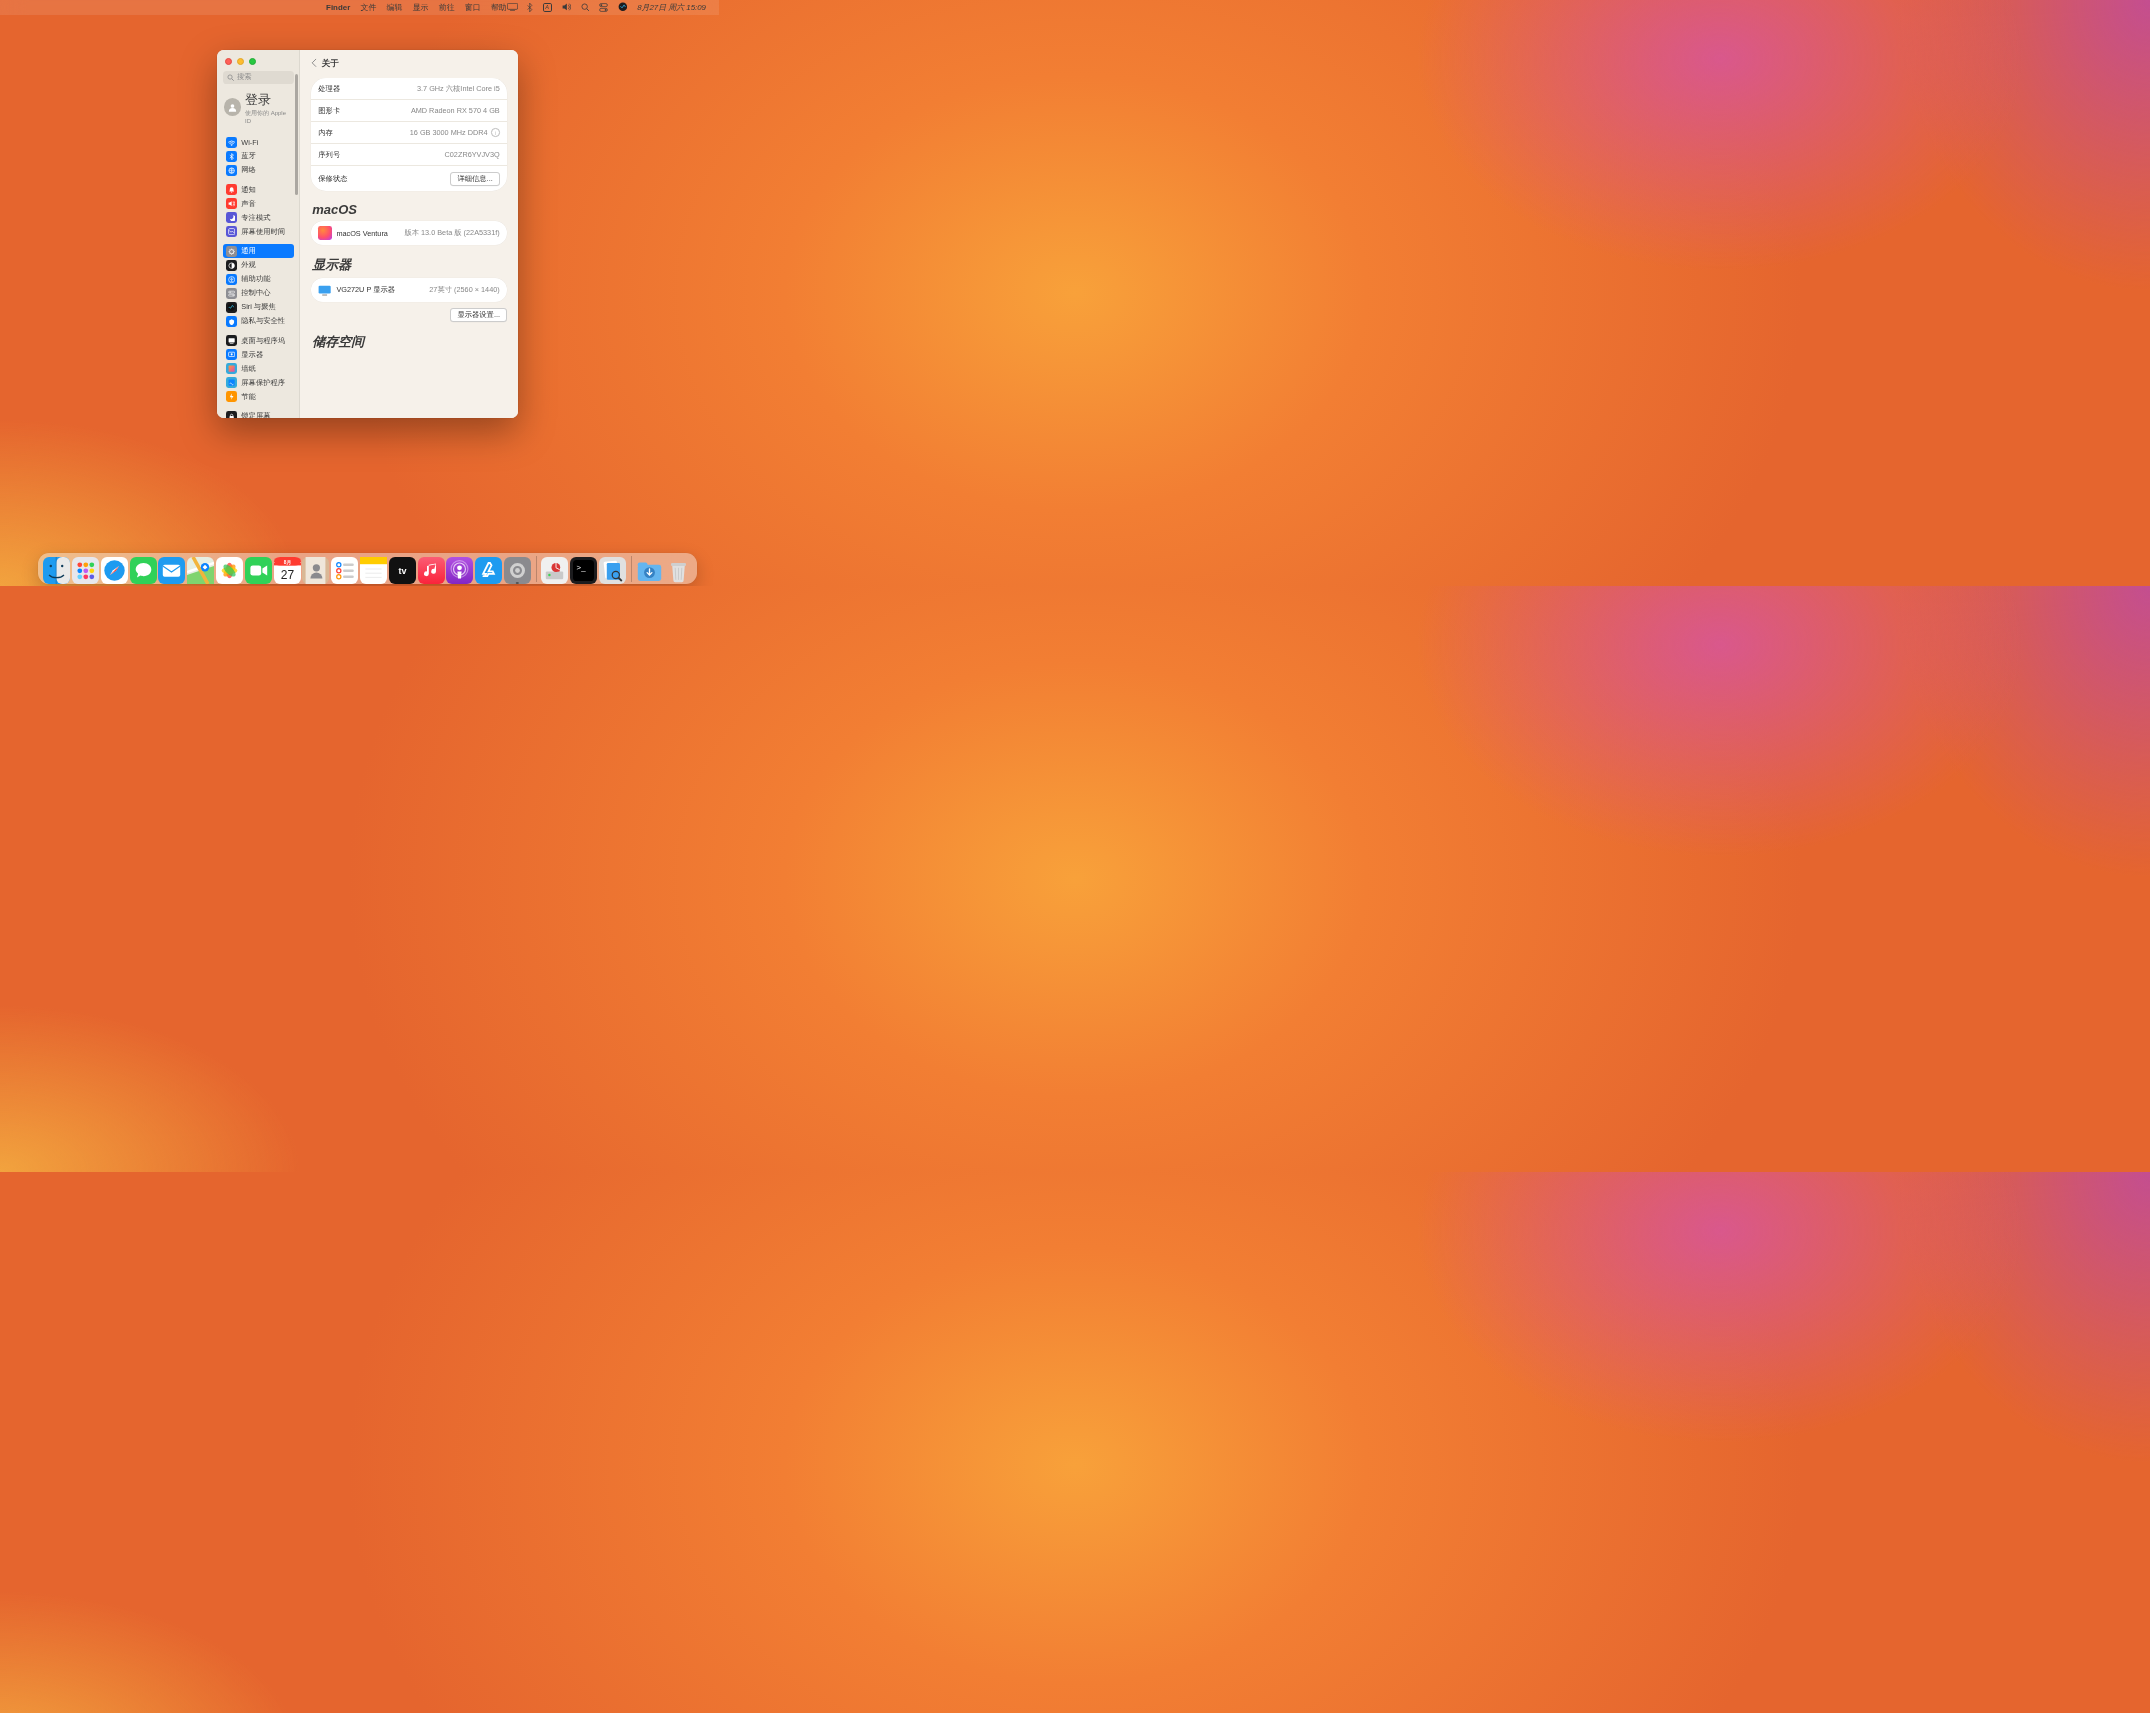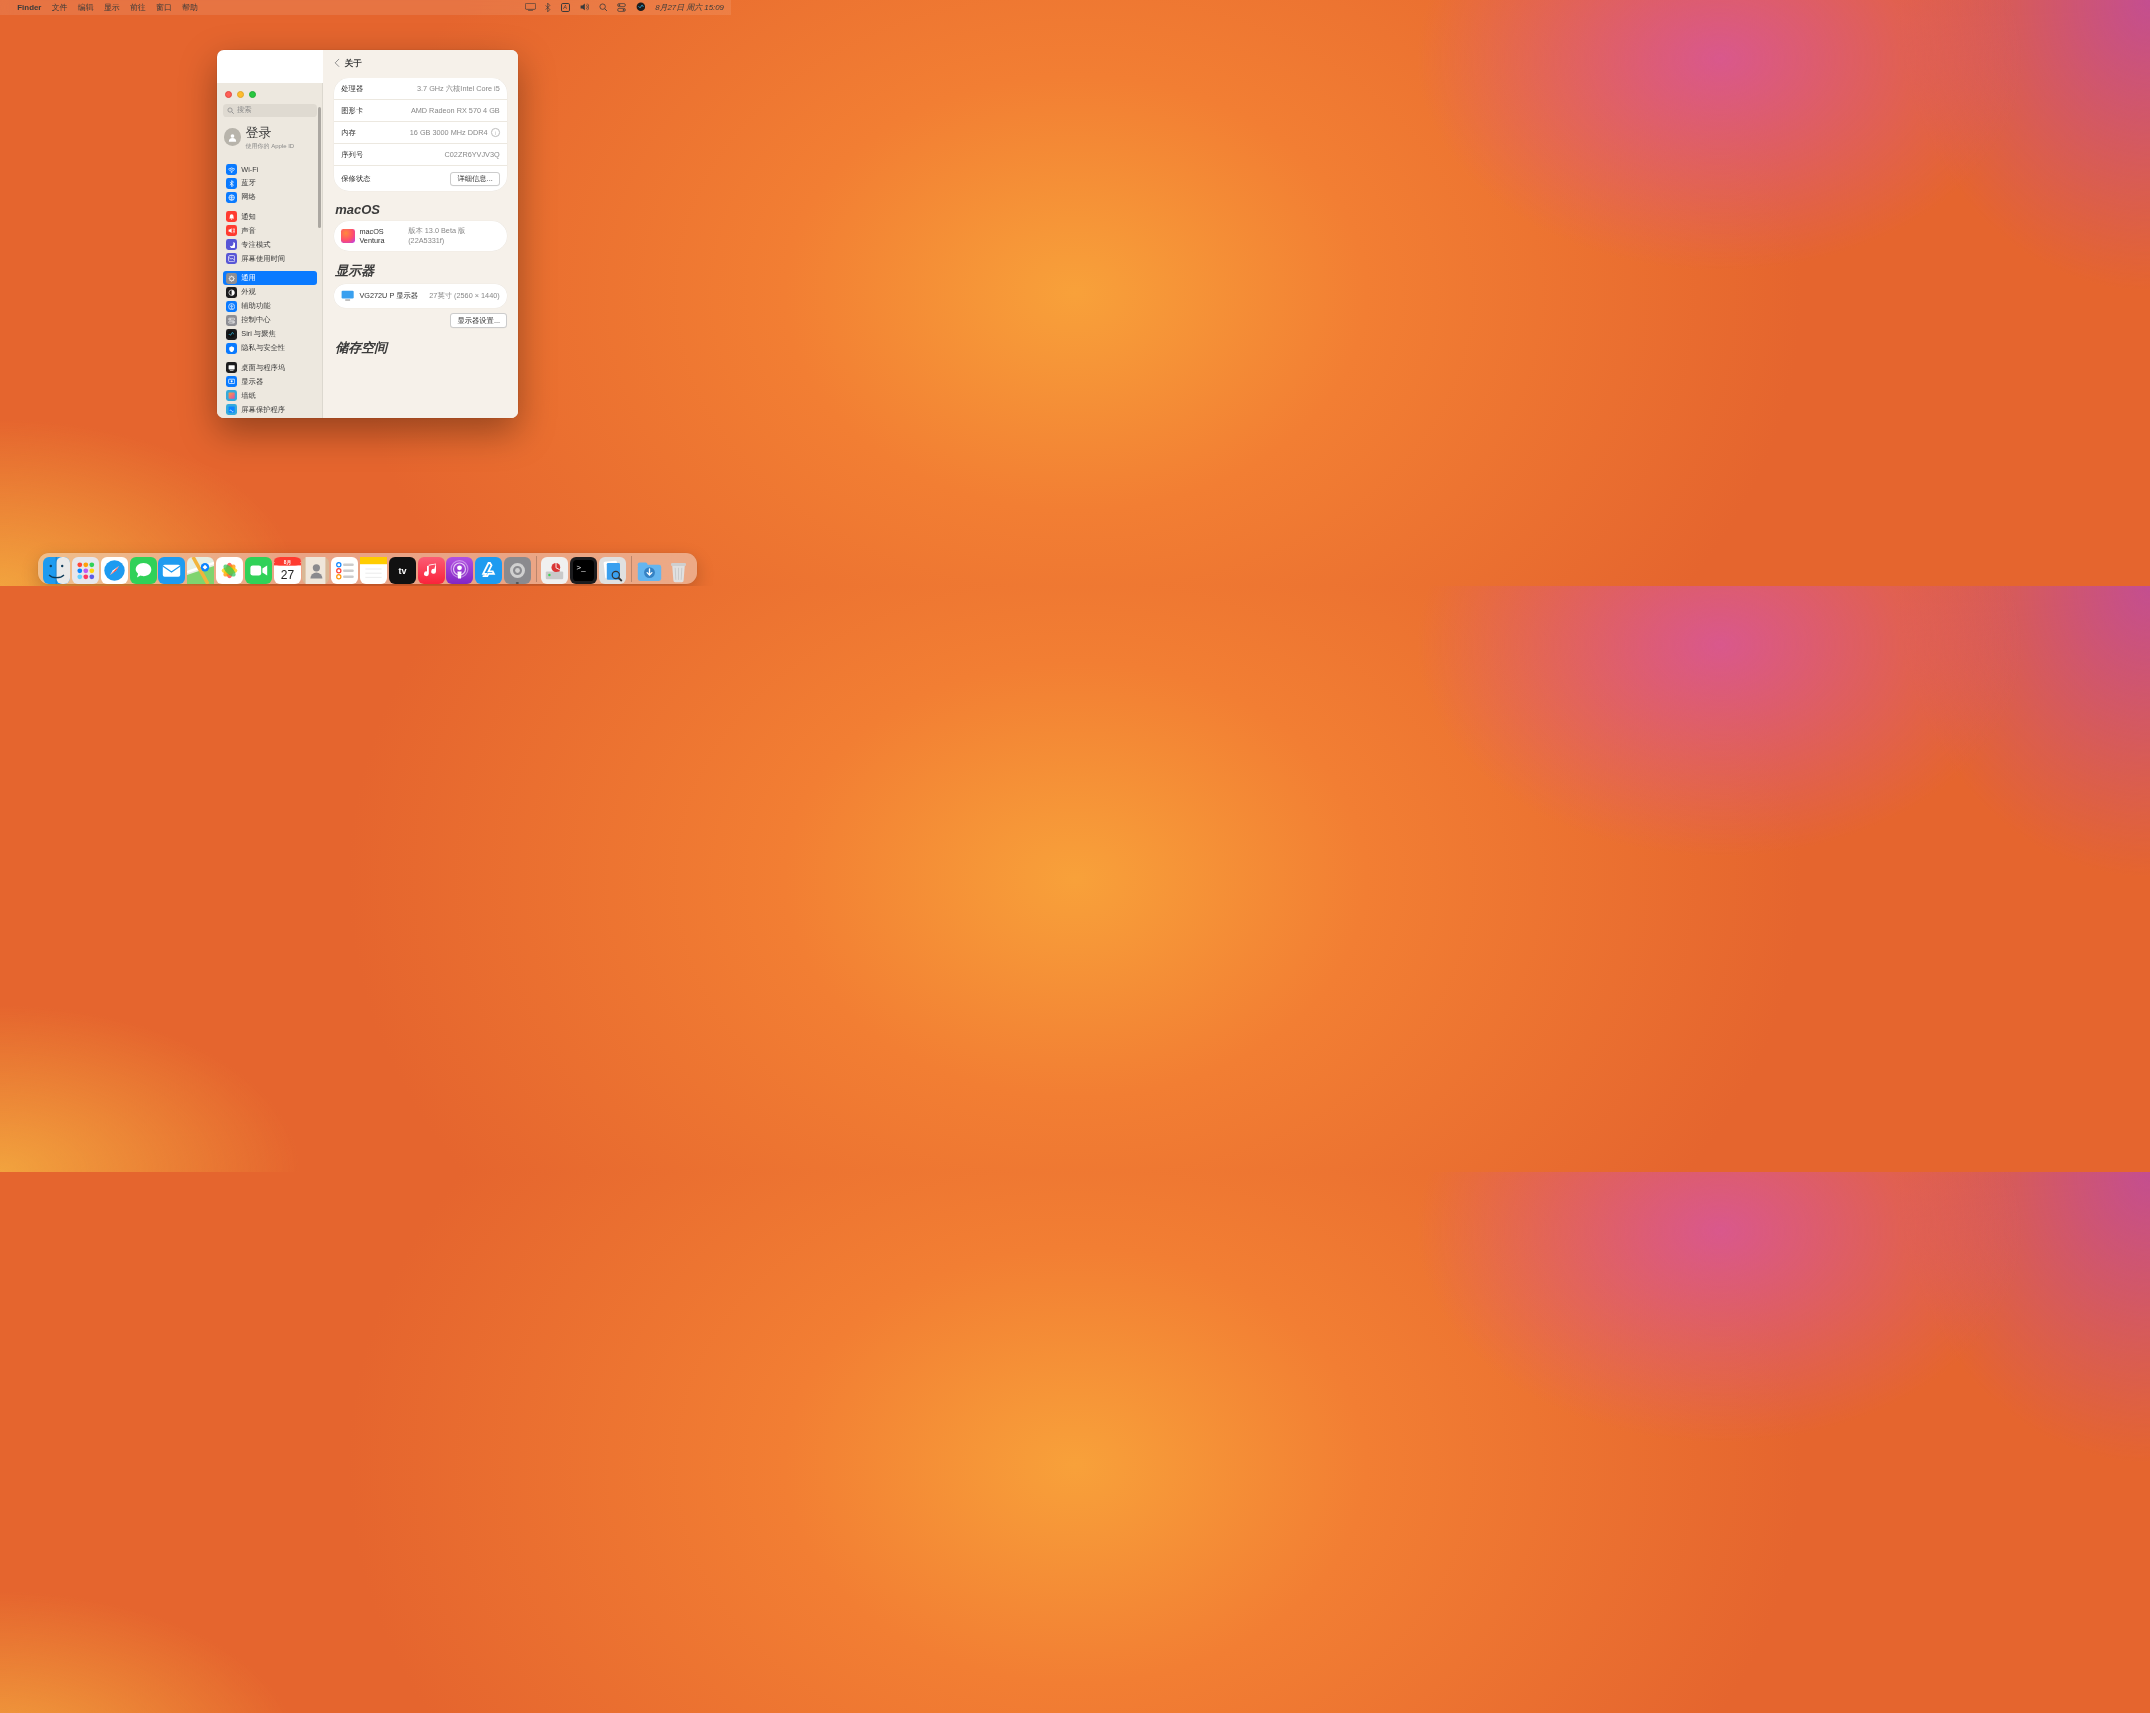--- a/index.html
+++ b/index.html
@@ -10,23 +10,23 @@
     position: relative;
     background:
       radial-gradient(ellipse 606px 424px at 80% 10%, #d9588c 0%, transparent 50%),
       radial-gradient(ellipse 424px 485px at 100% 0%, #c44e90 0%, transparent 60%),
       radial-gradient(ellipse 545px 303px at 0% 100%, #f2a33e 0%, transparent 55%),
       radial-gradient(ellipse 727px 545px at 50% 50%, #f8a13a 0%, #f27e33 40%, #e5652e 100%);
   }
 
   
   .menubar {
-    position: absolute; top: 0; left: 0; right: 4px; height: 14.5px;
-    display: flex; align-items: center; justify-content: space-between;
-    padding: 0 7px;
+    position: absolute; top: 0; left: 0; right: 16px; height: 14.5px;
+    display: flex; align-items: center; justify-content: flex-end;
+    padding: 0 13px;
     font-size: 7.9px; color: #3a3a3a;
     background: rgba(255,255,255,0.1);
     backdrop-filter: blur(12px);
   }
   .menubar .left, .menubar .right { display: flex; align-items: center; gap: 10.3px; }
   .menubar .right { gap: 9.7px; font-style: italic; }
   .menubar .apple { font-size: 9px; }
   .menubar .bold { font-weight: 600; }
   .menubar svg { display: block; }
 
@@ -35,27 +35,26 @@
     position: absolute;
     left: 217px; top: 50px;
     width: 301px; height: 368px;
     border-radius: 6.7px;
     overflow: hidden;
     box-shadow: 0 13.3px 36px rgba(0,0,0,0.35), 0 0 0 0.3px rgba(0,0,0,0.15);
     display: flex;
     background: #fff;
   }
   .sidebar {
-    width: 106px;
+    width: 83px;
     background: #e9e2d7cc;
     backdrop-filter: blur(18px);
     border-right: 0.3px solid rgba(0,0,0,0.07);
     display: flex; flex-direction: column;
     position: relative;
-    margin-top: 33px;
   }
   .content {
     flex: 1;
     background: #f6f1ea;
     display: flex; flex-direction: column;
     overflow: hidden;
   }
   .titlebar-controls {
     display: flex; gap: 4.8px; padding: 7.9px 7.9px 3.6px;
   }

